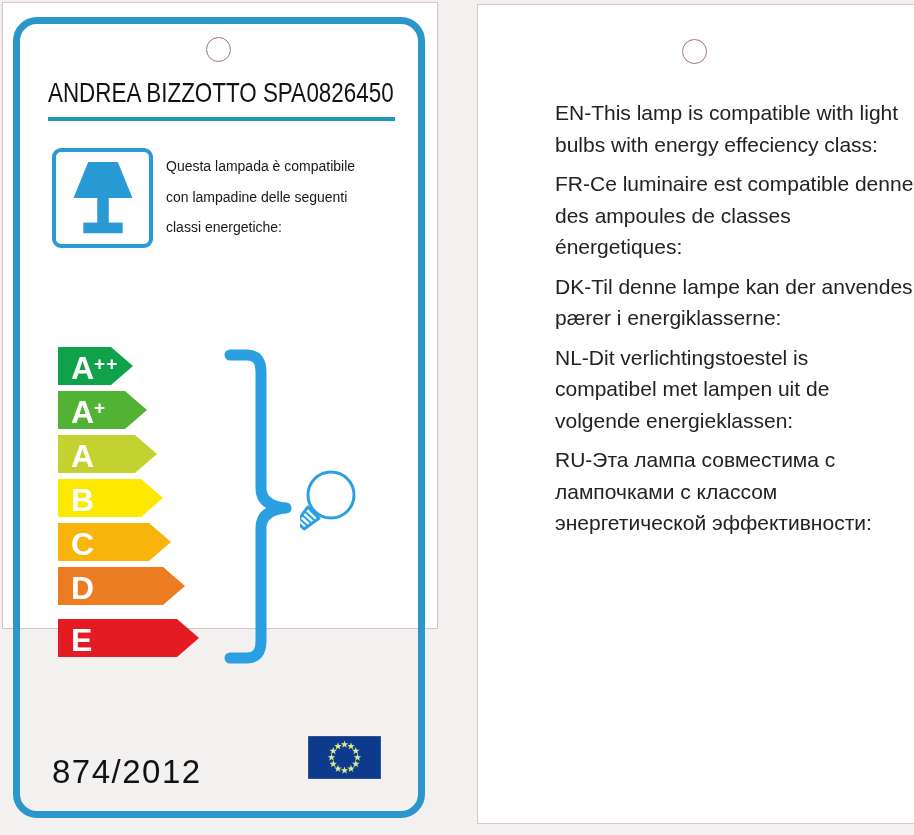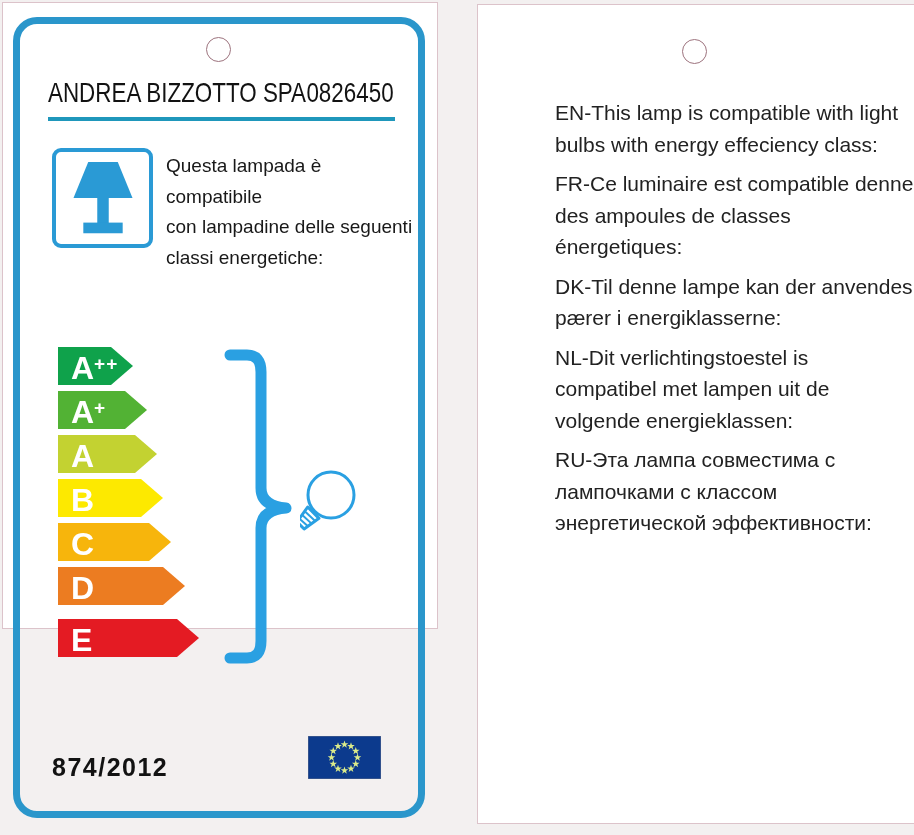--- a/index.html
+++ b/index.html
@@ -38,37 +38,37 @@
     position:absolute; left:45px; top:114px; width:347px; height:4px;
     background:#1f97bb;
   }
   .lamp-box {
     position:absolute; left:49px; top:145px; width:101px; height:100px;
     border:4.5px solid #2a9ad5; border-radius:9px; box-sizing:border-box;
     display:flex; align-items:center; justify-content:center;
   }
   .intro-text {
     position:absolute; left:163px; top:148px; width:256px;
-    font-size:19px; line-height:30.5px; white-space:pre-line; color:#181818;
+    font-size:14px; line-height:30.5px; white-space:pre-line; color:#181818;
   }
   .arrow {
     position:absolute; left:55px; height:38px;
     clip-path:polygon(0 0, calc(100% - 22px) 0, 100% 50%, calc(100% - 22px) 100%, 0 100%);
     display:flex; align-items:center;
   }
   .arrow-label {
     padding-left:13px; font-size:32px; font-weight:700; color:#ffffff;
     line-height:38px; white-space:nowrap;
   }
   .arrow-label sup { font-size:19px; vertical-align:9px; letter-spacing:1px; }
   .brace-svg { position:absolute; left:217px; top:345px; }
   .bulb-svg  { position:absolute; left:297px; top:465px; }
   .regulation {
     position:absolute; left:49px; top:750px;
-    font-size:25px; font-weight:700; letter-spacing:1.5px; color:#121212;
+    font-size:33px; font-weight:400; letter-spacing:1.5px; color:#121212;
   }
   .eu-flag { position:absolute; left:305px; top:733px; }
 
   
   .lang-block { position:absolute; left:37px; top:92px; width:392px;margin-left:40px; }
   .para {
     margin:0 0 8px 0; font-size:21px; line-height:31.5px;
     white-space:pre-line; color:#222222;
   }
 </style>

